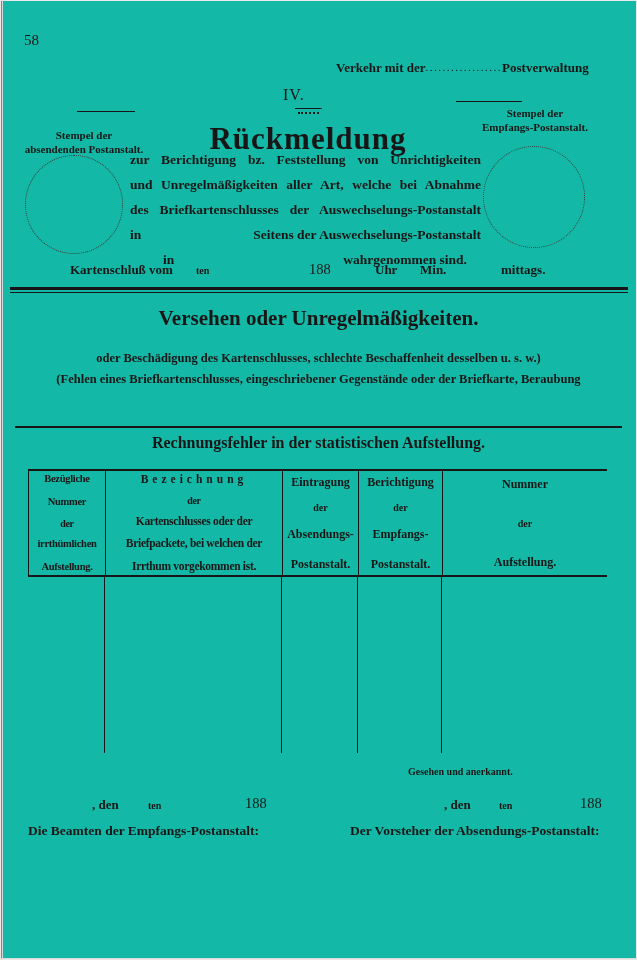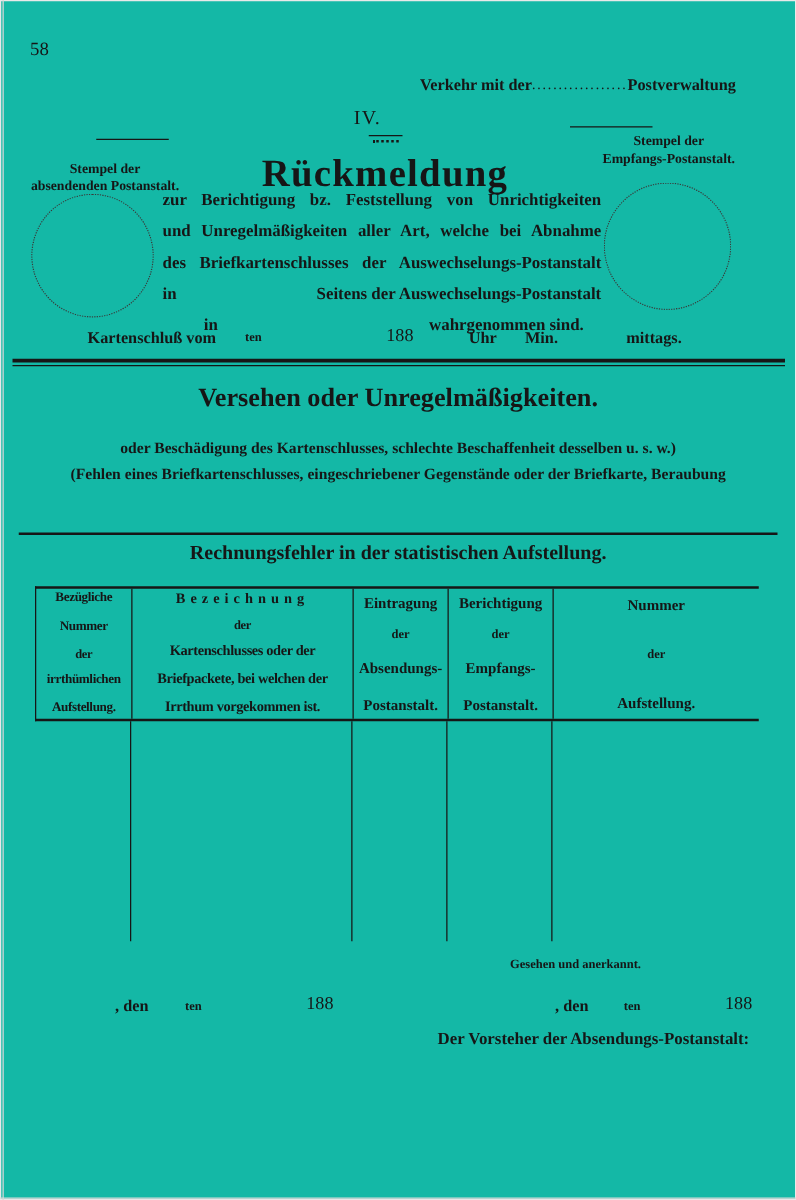--- a/index.html
+++ b/index.html
@@ -199,14 +199,15 @@
 
   <div class="dates frak">
     <span class="d-den-l">, den</span>
     <span class="d-ten-l">ten</span>
     <span class="d-year-l">188</span>
     <span class="d-den-r">, den</span>
     <span class="d-ten-r">ten</span>
     <span class="d-year-r">188</span>
   </div>
 
+  <div class="sig-left frak">Die Beamten der Empfangs-Postanstalt:</div>
   <div class="sig-right frak">Der Vorsteher der Absendungs-Postanstalt:</div>
 </div>
 
 </body></html>

